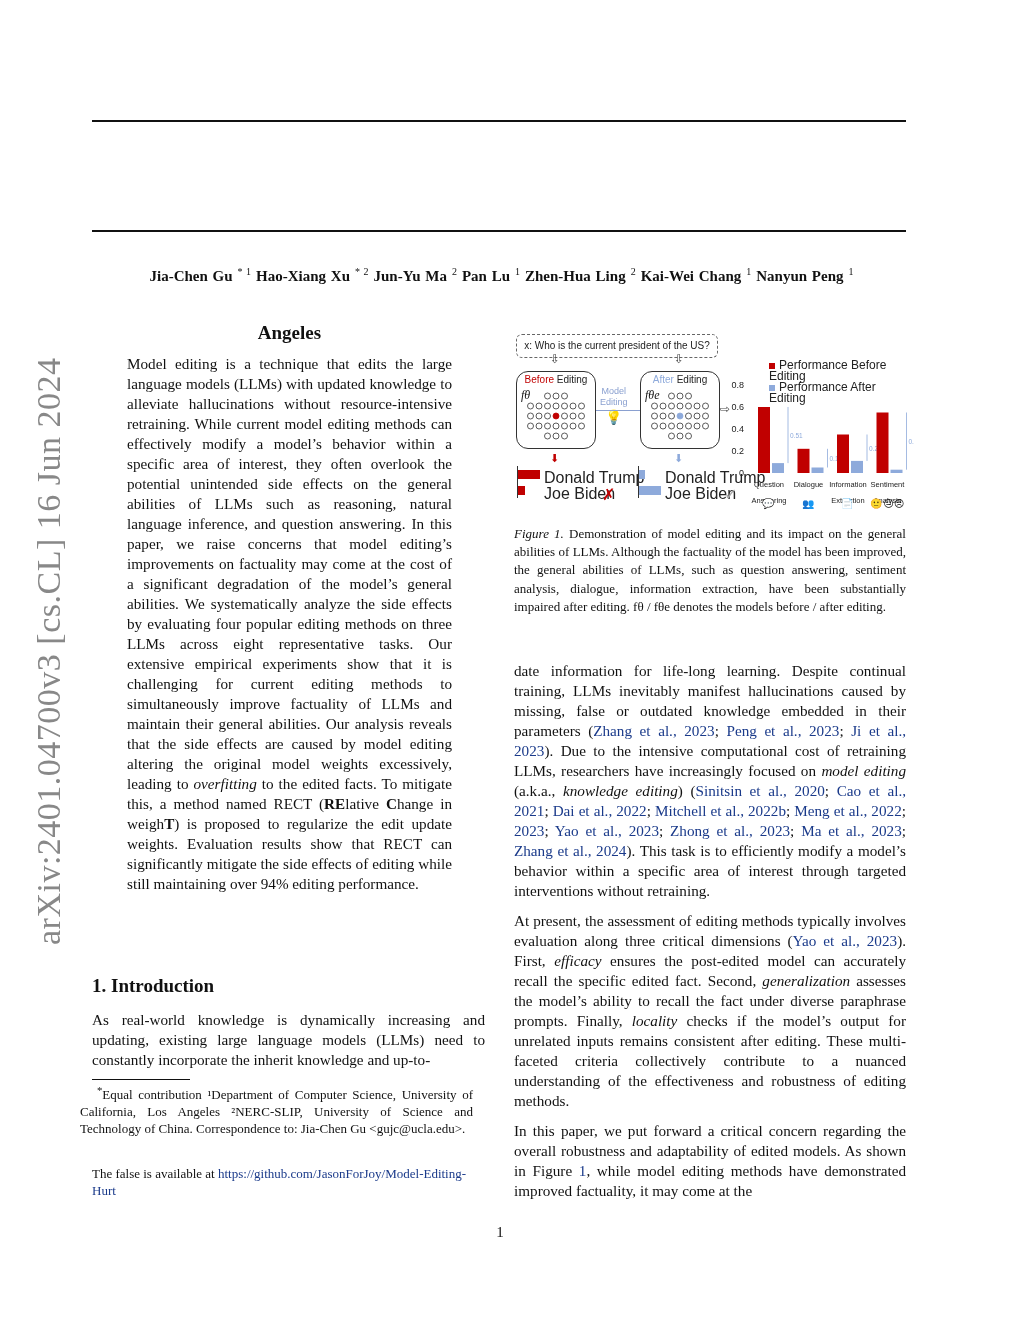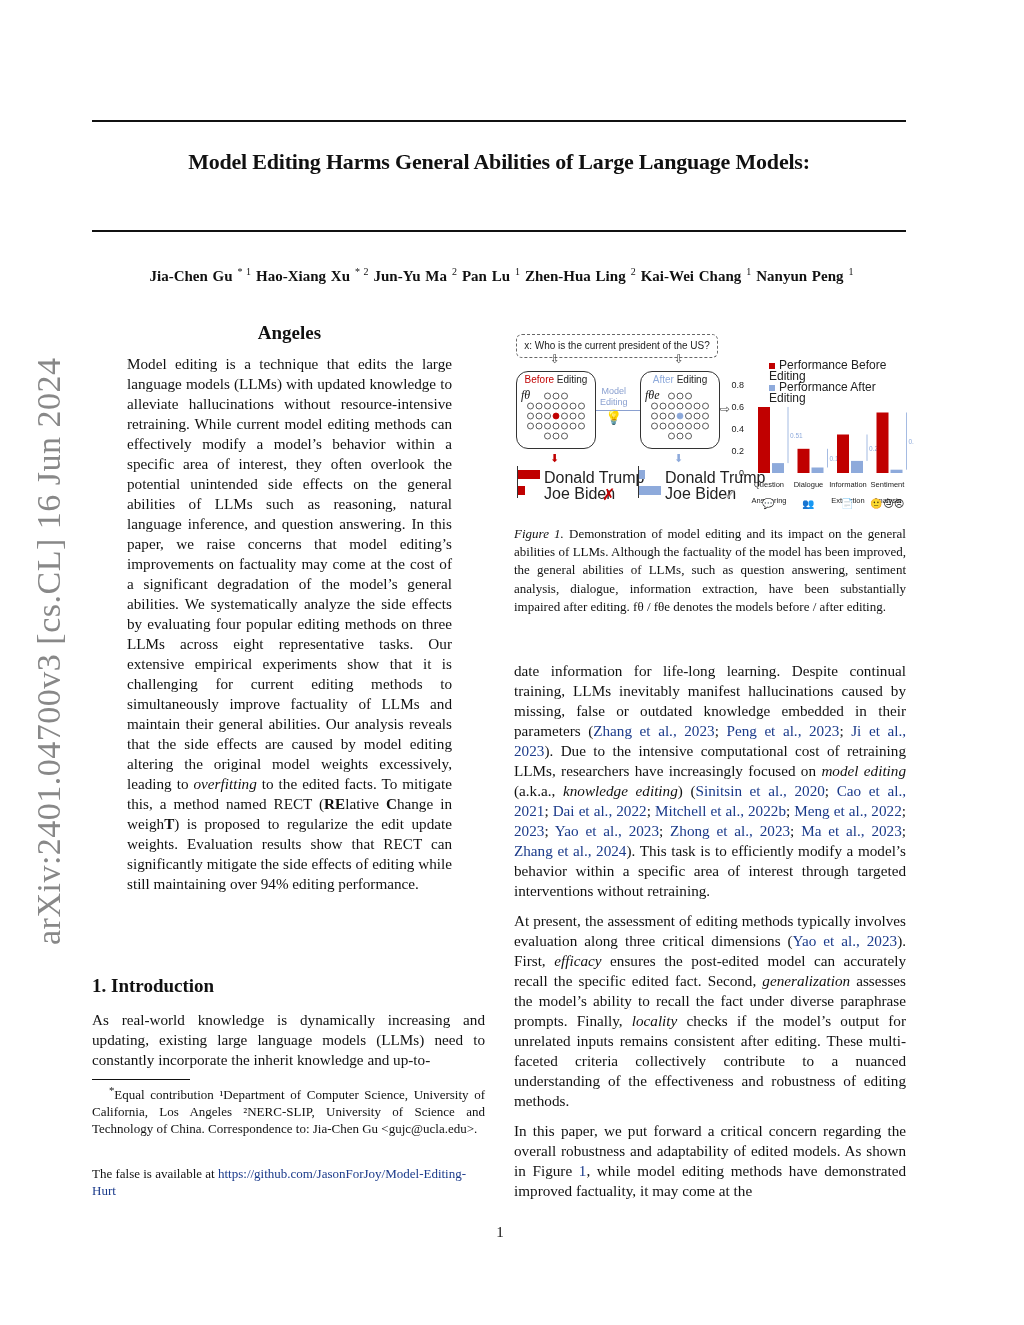--- a/index.html
+++ b/index.html
@@ -14,21 +14,21 @@
   .authors sup { font-weight: normal; font-size: 10px; }
   .arxiv { position: absolute; left: 30px; top: 945px; transform-origin: 0 0; transform: rotate(-90deg);
            font-size: 34px; color: #888; white-space: nowrap; letter-spacing: 0.5px; }
   .col { position: absolute; font-size: 15.2px; line-height: 20px; text-align: justify; hyphens: manual; }
   .abs-head { position: absolute; left: 127px; width: 325px; top: 322px; text-align: center;
               font-weight: bold; font-size: 19px; }
   .abstract { left: 127px; width: 325px; top: 354px; }
   .sec-head { position: absolute; left: 92px; top: 975px; font-weight: bold; font-size: 19px; }
   .intro-left { left: 92px; width: 393px; top: 1010px; }
   .fn-rule { position: absolute; left: 92px; top: 1079px; width: 98px; height: 1px; background: #111; }
-  .footnote { position: absolute; left: 92px; width: 393px; top: 1082px; font-size: 13px; line-height: 16.8px; text-align: justify; }
+  .footnote { position: absolute; left: 80px; width: 393px; top: 1082px; font-size: 13px; line-height: 16.8px; text-align: justify; }
   .codeline { position: absolute; left: 92px; width: 393px; top: 1166px; font-size: 13px; line-height: 16.8px; }
   .link { color: #1a3a8a; }
   .fig-caption { position: absolute; left: 514px; width: 392px; top: 525px; font-size: 13px; line-height: 18.2px; text-align: justify; }
   .right-1 { left: 514px; width: 392px; top: 661px; }
   .right-2 { left: 514px; width: 392px; top: 911px; }
   .right-3 { left: 514px; width: 392px; top: 1121px; }
   .page-num { position: absolute; left: 0; width: 1000px; top: 1224px; text-align: center; font-size: 15px; }
   
   .figure { position: absolute; left: 512px; top: 322px; width: 400px; height: 190px;
             font-family: "Liberation Sans", "DejaVu Sans", sans-serif; }
@@ -43,21 +43,20 @@
   .legend { position: absolute; left: 257px; top: 38px; font-size: 12px; line-height: 11px; color: #222; }
   .legend .sw { display: inline-block; width: 6px; height: 6px; margin-right: 4px; vertical-align: middle; }
   .cat { position: absolute; font-size: 7.5px; text-align: center; line-height: 16px; color: #222; width: 46px; }
   .emoji { position: absolute; font-size: 10px; text-align: center; width: 46px; }
 </style>
 </head>
 <body>
 
 <div class="rule" style="top:120px;"></div>
 <div class="title">
-  <div>Model Editing Harms General Abilities of Large Language Models:</div>
 </div>
 <div class="rule" style="top:230px;"></div>
 
 <div class="authors" id="authors"><span><span class="au">Jia-Chen Gu</span><sup>* 1</sup></span><span><span class="au">Hao-Xiang Xu</span><sup>* 2</sup></span><span><span class="au">Jun-Yu Ma</span><sup>2</sup></span><span><span class="au">Pan Lu</span><sup>1</sup></span><span><span class="au">Zhen-Hua Ling</span><sup>2</sup></span><span><span class="au">Kai-Wei Chang</span><sup>1</sup></span><span><span class="au">Nanyun Peng</span><sup>1</sup></span></div>
 
 <div class="arxiv">arXiv:2401.04700v3  [cs.CL]  16 Jun 2024</div>
 
 <div class="abs-head">Angeles</div>
 <div class="col abstract">
   <span>Model editing is a technique that edits the large language models (LLMs) with updated knowl­edge to alleviate hallucinations without resource-intensive retraining. While current model edit­ing methods can effectively modify a model’s behavior within a specific area of interest, they often overlook the potential unintended side effects on the general abilities of LLMs such as reasoning, natural language inference, and question answering. In this paper, we raise concerns that model editing’s improvements on factuality may come at the cost of a significant degradation of the model’s general abilities. We systematically analyze the side effects by evaluat­ing four popular editing methods on three LLMs across eight representative tasks. Our extensive empirical experiments show that it is challenging for current editing methods to simultaneously improve factuality of LLMs and maintain their general abilities. Our analysis reveals that the side effects are caused by model editing altering the original model weights excessively, leading to </span><i>overfitting</i><span> to the edited facts. To mitigate this, a method named RECT (</span><b>RE</b><span>lative </span><b>C</b><span>hange in weigh</span><b>T</b><span>) is proposed to regularize the edit update weights. Evaluation results show that RECT can significantly mitigate the side effects of editing while still maintaining over 94% editing performance.</span>

